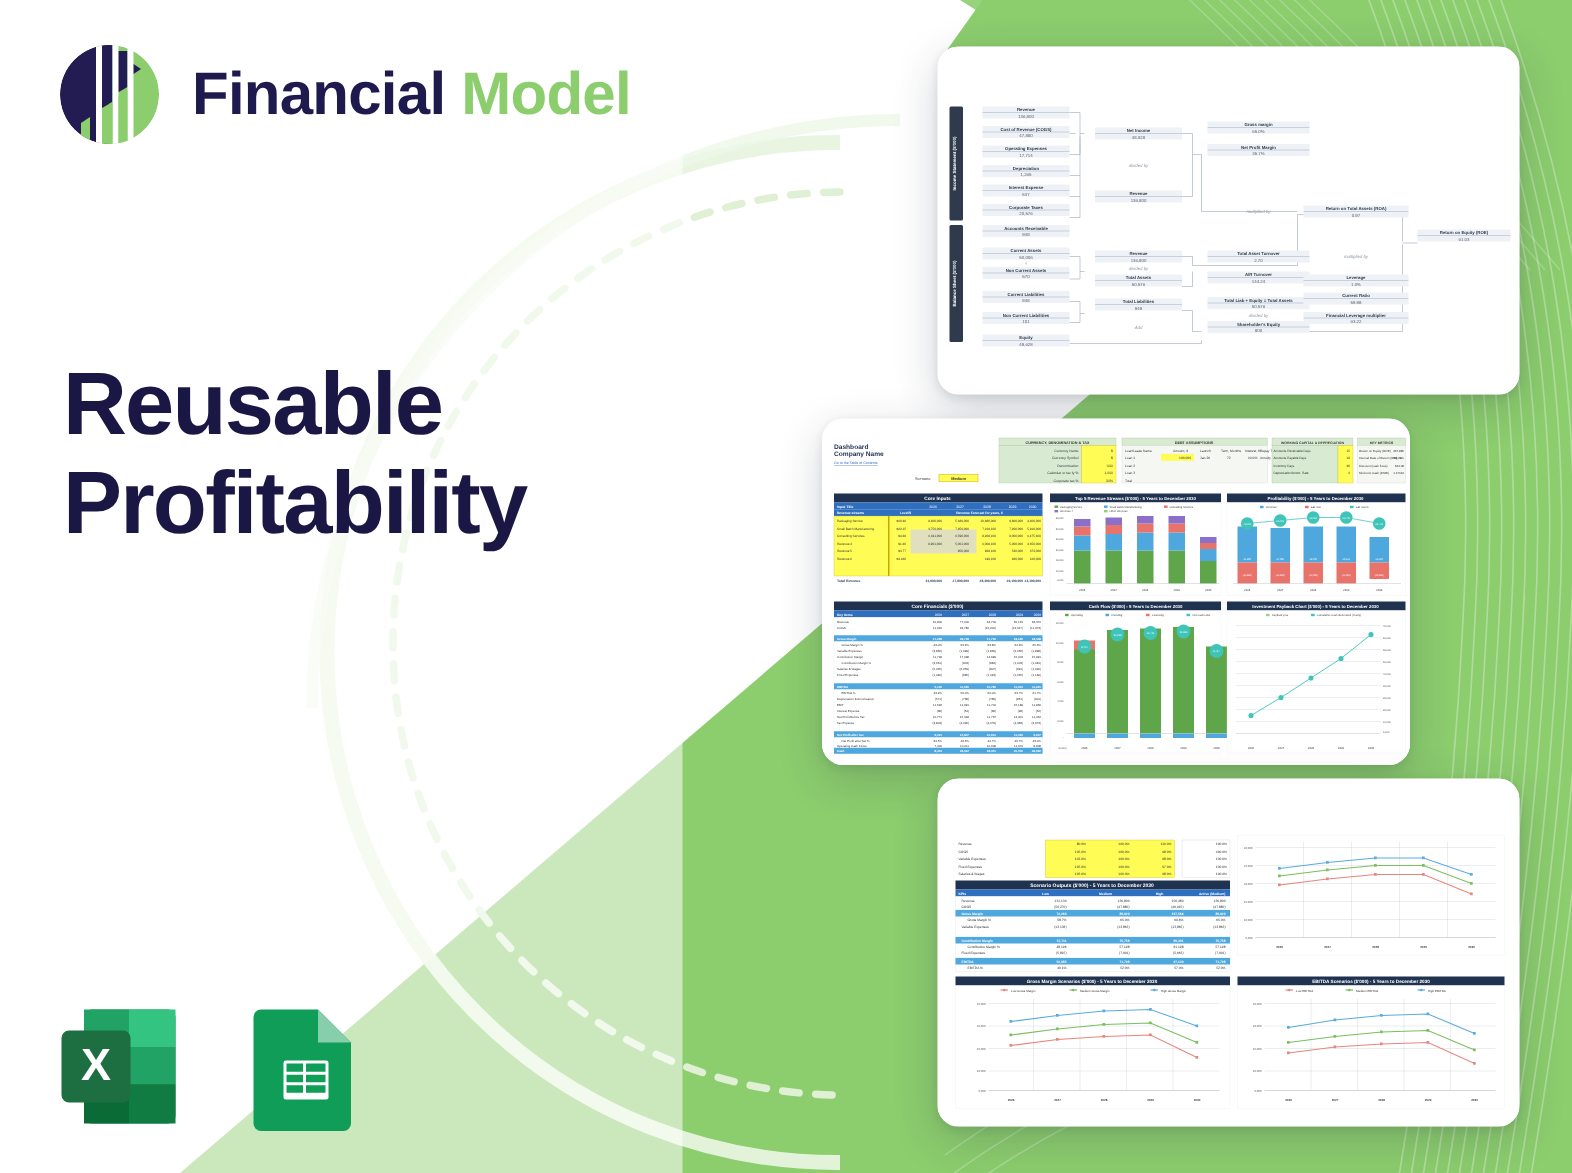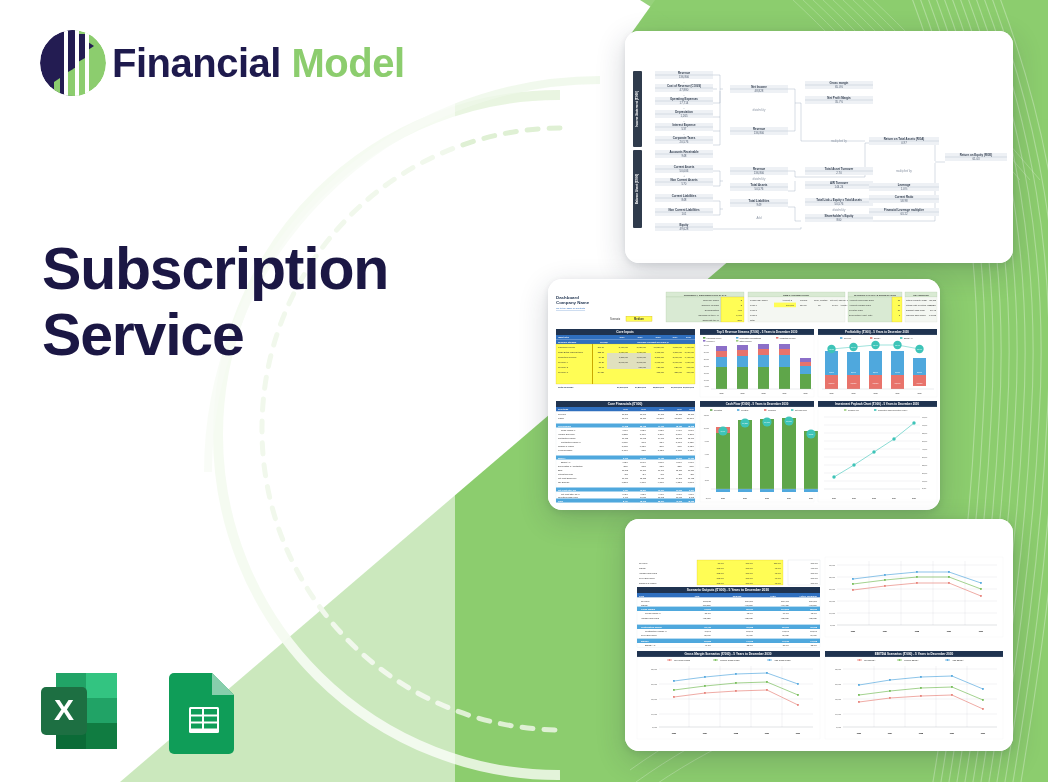--- a/index.html
+++ b/index.html
@@ -11,21 +11,21 @@
   }
   .stage { position:absolute; inset:0; width:1048px; height:782px; overflow:hidden; background:#fff; }
 
   
   .bg-layer { position:absolute; inset:0; overflow:hidden; pointer-events:none; }
   .bg-svg { position:absolute; top:0; left:0; }
 
   
   .left-panel { position:absolute; left:0; top:0; width:470px; height:782px; z-index:5; }
 
-  .logo-row { position:absolute; left:34px; top:24px; display:flex; align-items:center; gap:0; }
+  .logo-row { position:absolute; left:34px; top:24px; display:flex; align-items:center; gap:16px; }
   .logo-mark { width:78px; height:78px; flex:0 0 78px; }
   .logo-text { font-size:40px; font-weight:700; letter-spacing:-0.5px; line-height:1; white-space:nowrap; }
   .logo-text .w1 { color:#1e1a4d; }
   .logo-text .w2 { color:#8ccd6e; }
 
   .headline {
     position:absolute; left:42px; top:236px; width:410px;
     font-size:59px; font-weight:700; line-height:1.12; color:#1b1744;
     letter-spacing:-1.2px;
   }
@@ -143,22 +143,22 @@
           <path d="M 45 40 L 51 36 L 51 76 L 45 76 Z" fill="#8ccd6e"></path>
           <path d="M 14 64 L 20 68 L 14 72 Z" fill="#8ccd6e"></path>
         </g>
       </svg>
       <div class="logo-text">
         <span class="w1">Financial </span><span class="w2">Model</span>
       </div>
     </div>
 
     <div class="headline">
-      <div>Subscription</div>
-      <div>Service</div>
+      <div>Reusable</div>
+      <div>Profitability</div>
     </div>
 
     <div class="app-icons">
       <svg class="app-icon" viewBox="0 0 92 92">
         <rect x="23" y="8" width="61" height="76" rx="5" fill="#1e7145"></rect>
         <rect x="23" y="8" width="30" height="25" fill="#21a366"></rect>
         <rect x="53" y="8" width="31" height="25" fill="#33c481"></rect>
         <rect x="23" y="33" width="30" height="25" fill="#107c41"></rect>
         <rect x="53" y="33" width="31" height="25" fill="#21a366"></rect>
         <rect x="23" y="58" width="30" height="26" fill="#0b6b37"></rect>

